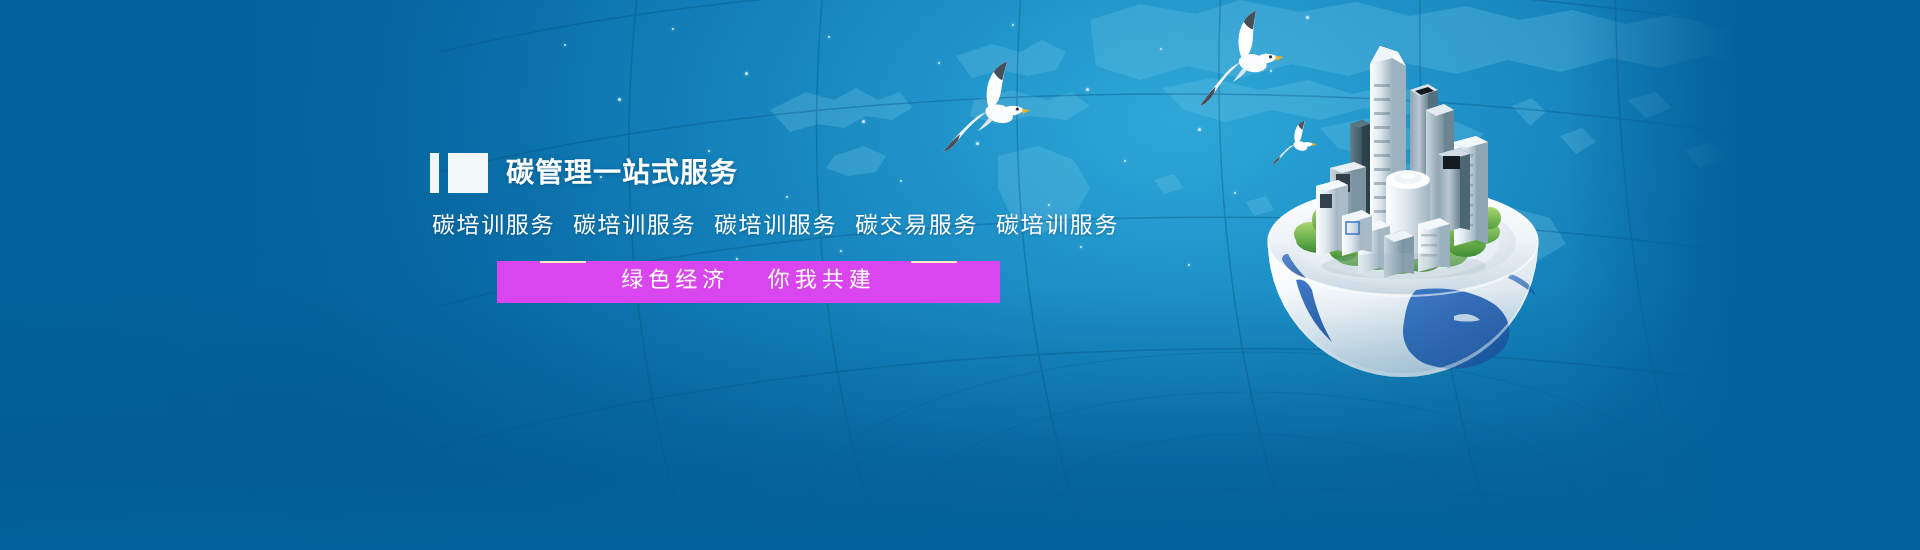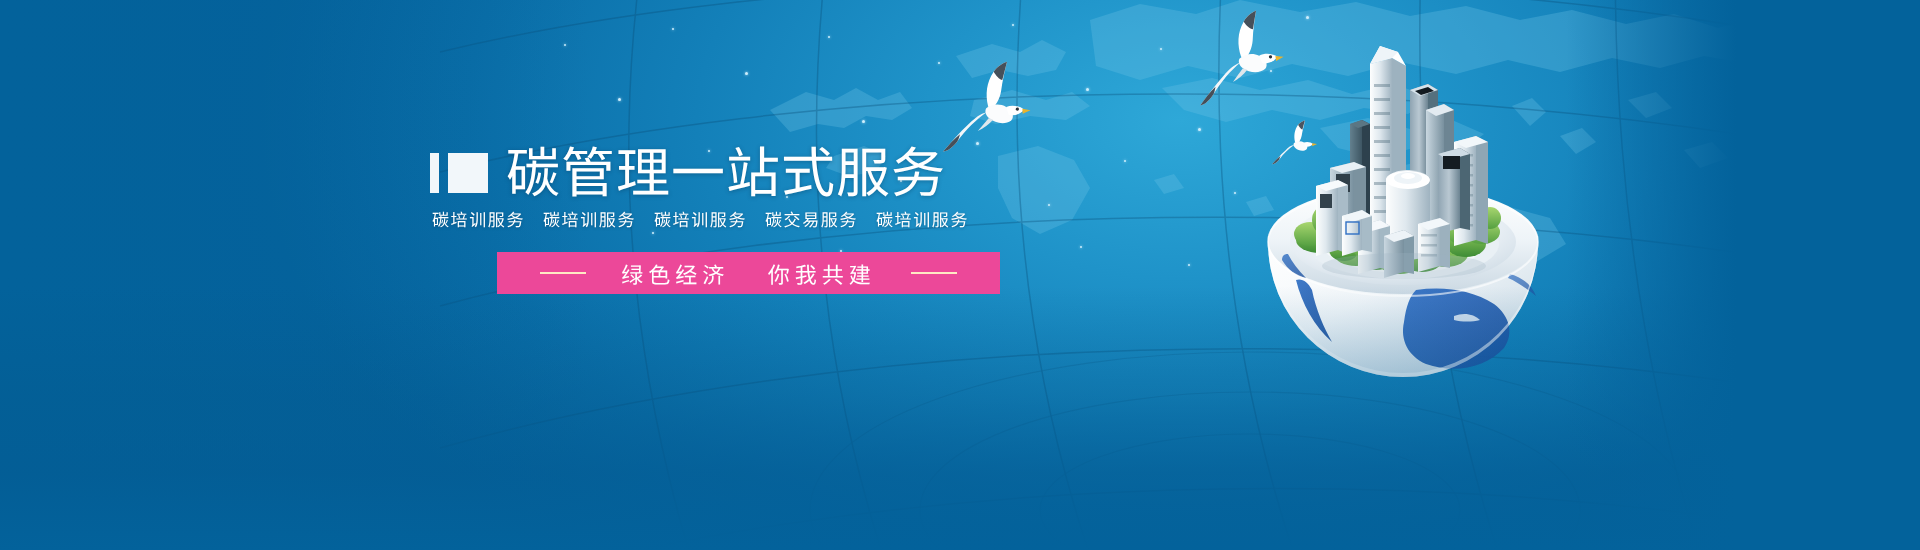--- a/index.html
+++ b/index.html
@@ -129,51 +129,50 @@
     display:flex;
     align-items:center;
     gap:18px;
     height:46px;
   }
   .logo-mark { display:flex; align-items:center; gap:9px; }
   .logo-bar  { width:9px;  height:40px; background:#f2f7fa; }
   .logo-sq   { width:40px; height:40px; background:#f2f7fa; }
 
   .title {
-    font-size:54px;
-    font-weight:normal;
+    font-size:28px;
+    font-weight:bold;
     color:#ffffff;
     letter-spacing:1px;
     line-height:44px;
     white-space:nowrap;
     text-shadow:0 1px 4px rgba(0,40,70,.35);
     text-align:right;
   }
 
   .services {
     margin-top:10px;
     margin-left:2px;
-    font-size:17px;
+    font-size:23px;
     color:#ffffff;
     letter-spacing:.5px;
     white-space:nowrap;
     display:flex;
     gap:18px;
     text-shadow:0 1px 3px rgba(0,40,70,.35);
   }
   .services span { display:inline-block; letter-spacing:1.6px; }
 
   .slogan-bar {
     margin-top:21px;
     margin-left:67px;
     width:503px;
     height:42px;
-    background:#ec4899;
+    background:#d946ef;
     display:flex;
-    align-items:center;
     justify-content:center;
     gap:35px;
   }
   .rule {
     width:46px; height:2px;
     background:#ffe8c4;
     display:block;
   }
   .slogan-text {
     font-size:22px;

